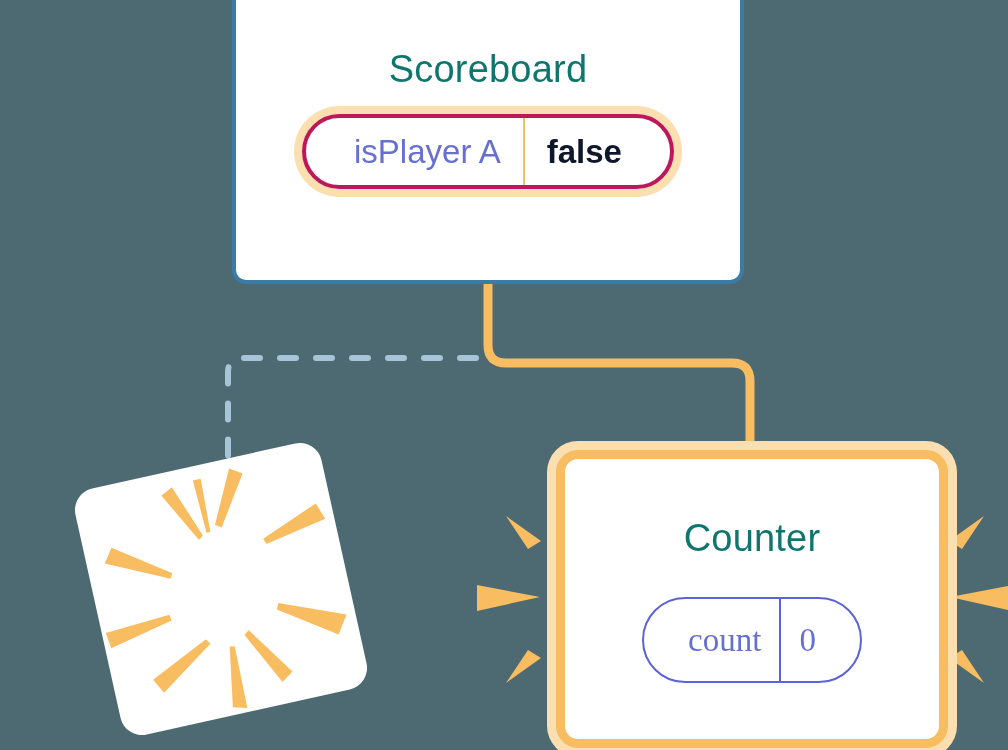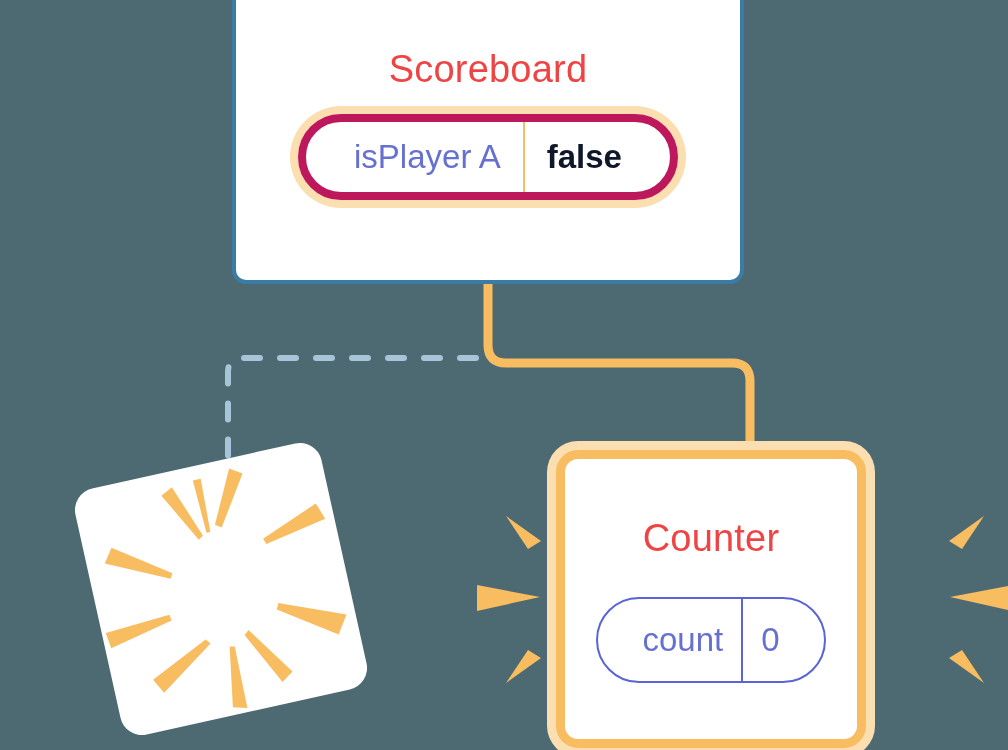--- a/index.html
+++ b/index.html
@@ -38,31 +38,31 @@
     top: 0px;
     width: 512px;
     height: 284px;
     border: 4px solid #3a7ca5;
     border-top: 0;
     border-radius: 0 0 14px 14px;
   }
   #counter-box {
     left: 556px;
     top: 450px;
-    width: 310px;
+    width: 392px;
     height: 298px;
     border-radius: 22px;
     background: #ffffff;
     border: 9px solid #f9bd61;
     box-shadow: 0 0 0 9px #fbdfb0;
   }
 
   .comp-title {
     text-align: center;
-    color: #ef4444;
+    color: #0f766e;
     font-size: 38px;
     font-weight: 400;
     letter-spacing: 0.2px;
     line-height: 1;
     user-select: none;
   }
   #scoreboard-box .comp-title { margin-top: 50px; }
   #counter-box  .comp-title  { margin-top: 60px; }
 
   
@@ -71,24 +71,24 @@
     justify-content: center;
   }
   .pill {
     display: flex;
     align-items: stretch;
     box-sizing: border-box;
     background: #ffffff;
   }
   
   .pill.highlight {
-    border: 8px solid #be185d;
+    border: 4px solid #be185d;
     border-radius: 999px;
     box-shadow: 0 0 0 8px #fbdfb0;
-    height: 86px;
+    height: 75px;
   }
   .pill.plain {
     border: 2.5px solid #5a64d8;
     border-radius: 999px;
     height: 86px;
   }
   .pill .cell {
     display: flex;
     align-items: center;
     justify-content: center;
@@ -112,21 +112,21 @@
   }
   .pill.plain .cell.key { padding: 0 18px 0 44px; }
   .pill.plain .cell.val {
     padding: 0 44px 0 18px;
     color: #6670d0;
     font-weight: 400;
     border-left: 2.5px solid #5a64d8;
   }
 
   #scoreboard-pill-wrap { margin-top: 26px; }
-  #counter-pill-wrap    { margin-top: 40px; }
+  #counter-pill-wrap    { margin-top: 40px; font-family: Liberation Serif, serif; }
 
   
   #blank-card {
     position: absolute;
     left: 95px;
     top: 463px;
     width: 252px;
     height: 252px;
     background: #ffffff;
     border-radius: 22px;

